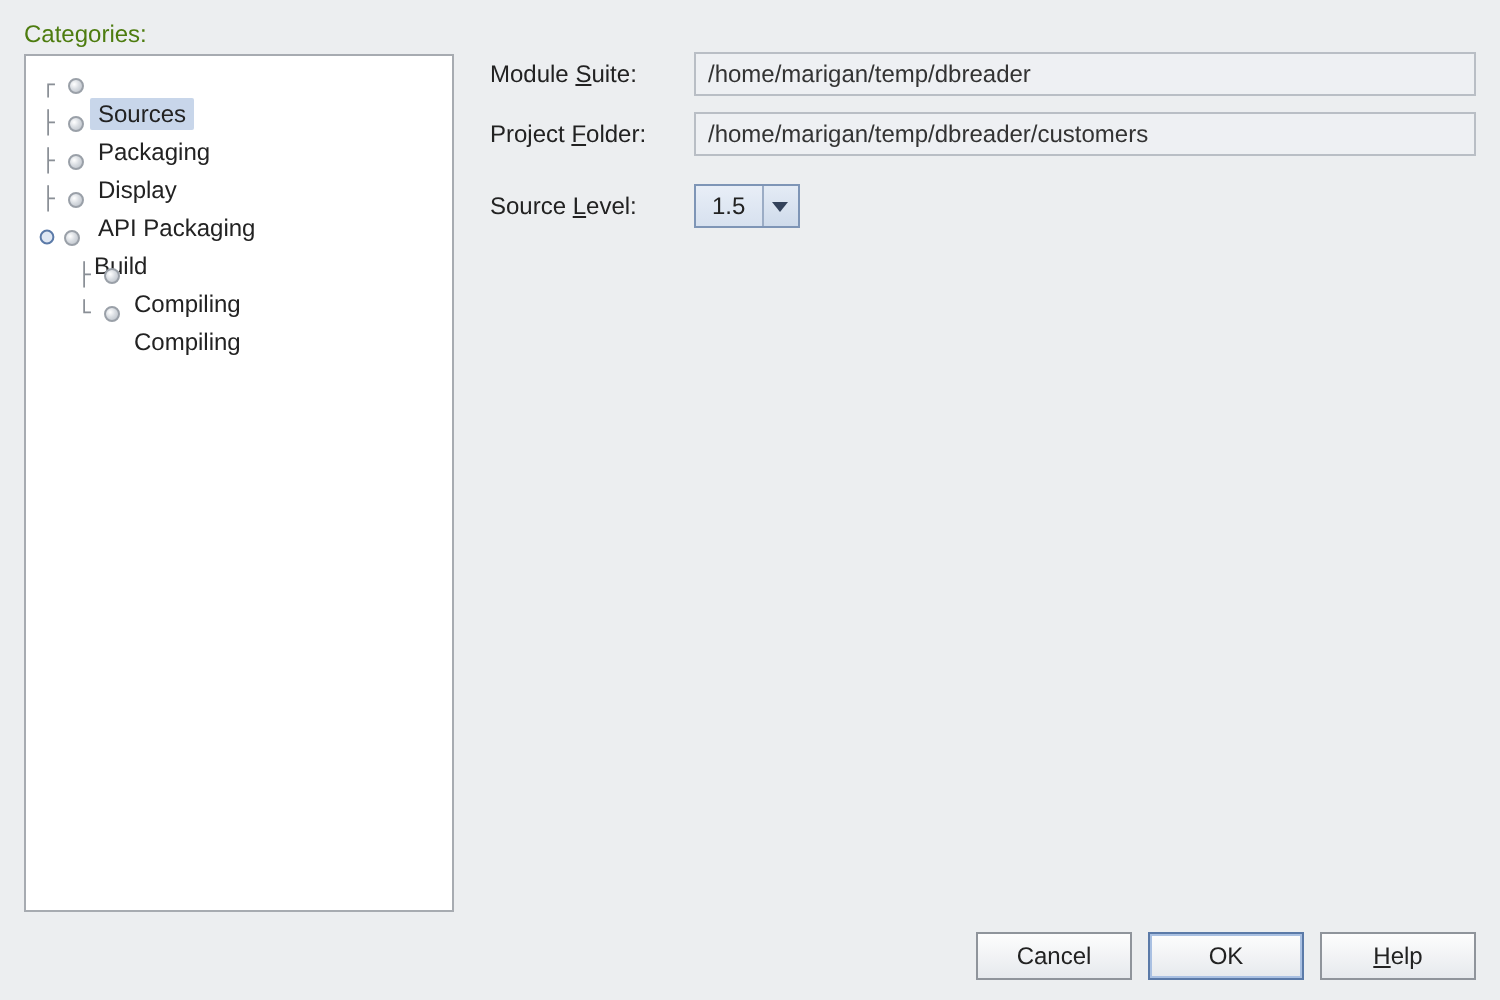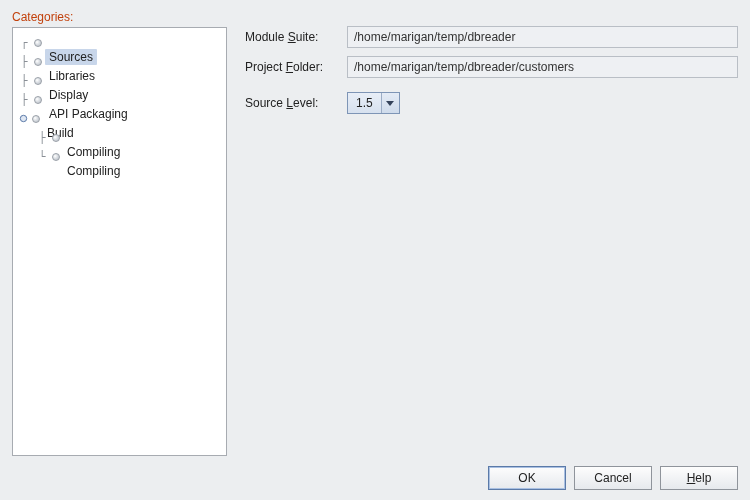--- a/index.html
+++ b/index.html
@@ -25,21 +25,21 @@
     flex: 1;
     gap: 18px;
   }
   .left {
     width: 215px;
     display: flex;
     flex-direction: column;
   }
   .cat-label {
     margin-bottom: 3px;
-    color: #c2410c;
+    color: #4d7c0f;
   }
   .tree-panel {
     flex: 1;
     background: #fff;
     border: 1px solid #a7abb1;
     padding: 5px 4px;
     overflow: auto;
   }
   .tree {
     list-style: none;
@@ -170,21 +170,21 @@
       <div class="tree-panel">
         <ul class="tree">
           <li class="tree-item">
             <span class="twig">┌</span>
             <span class="bullet"></span>
             <span class="node-label sel">Sources</span>
           </li>
           <li class="tree-item">
             <span class="twig">├</span>
             <span class="bullet"></span>
-            <span class="node-label">Libraries</span>
+            <span class="node-label">Packaging</span>
           </li>
           <li class="tree-item">
             <span class="twig">├</span>
             <span class="bullet"></span>
             <span class="node-label">Display</span>
           </li>
           <li class="tree-item">
             <span class="twig">├</span>
             <span class="bullet"></span>
             <span class="node-label">API Packaging</span>
@@ -239,19 +239,19 @@
                 <polygon points="0,0 8,0 4,5" fill="#34425a"></polygon>
               </svg>
           </span>
         </div>
       </div>
     </div>
 
   </div>
 
   <div class="button-row">
+    <div class="btn">Cancel</div>
     <div class="btn default">OK</div>
-    <div class="btn">Cancel</div>
     <div class="btn">
       <span></span><span class="mn">H</span><span>elp</span>
     </div>
   </div>
 </div>
 
 </body></html>

